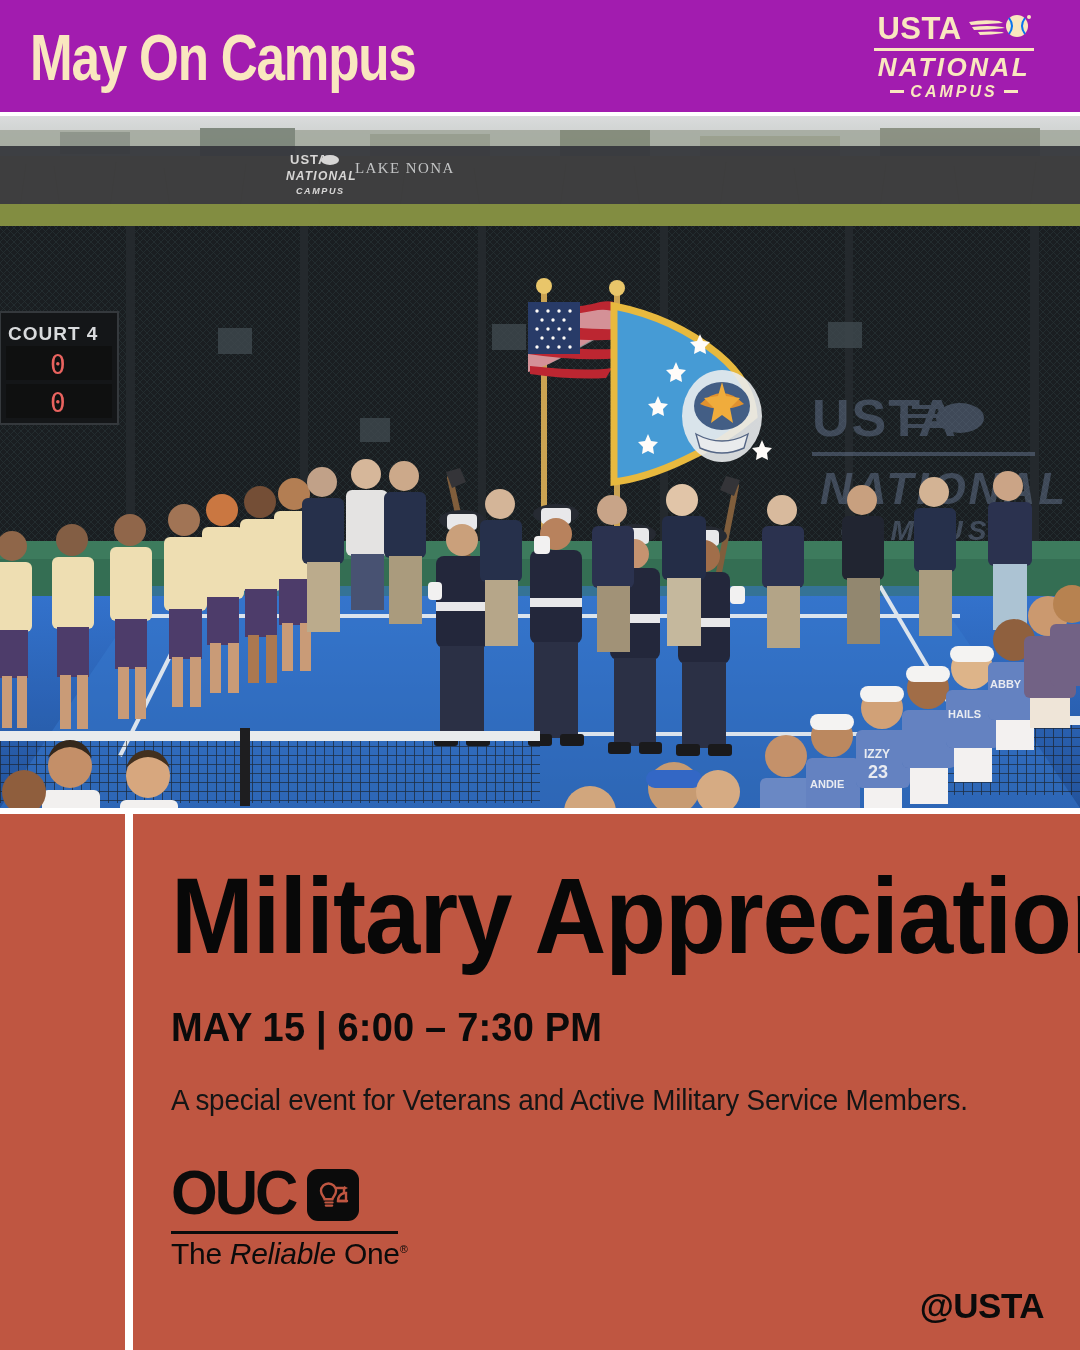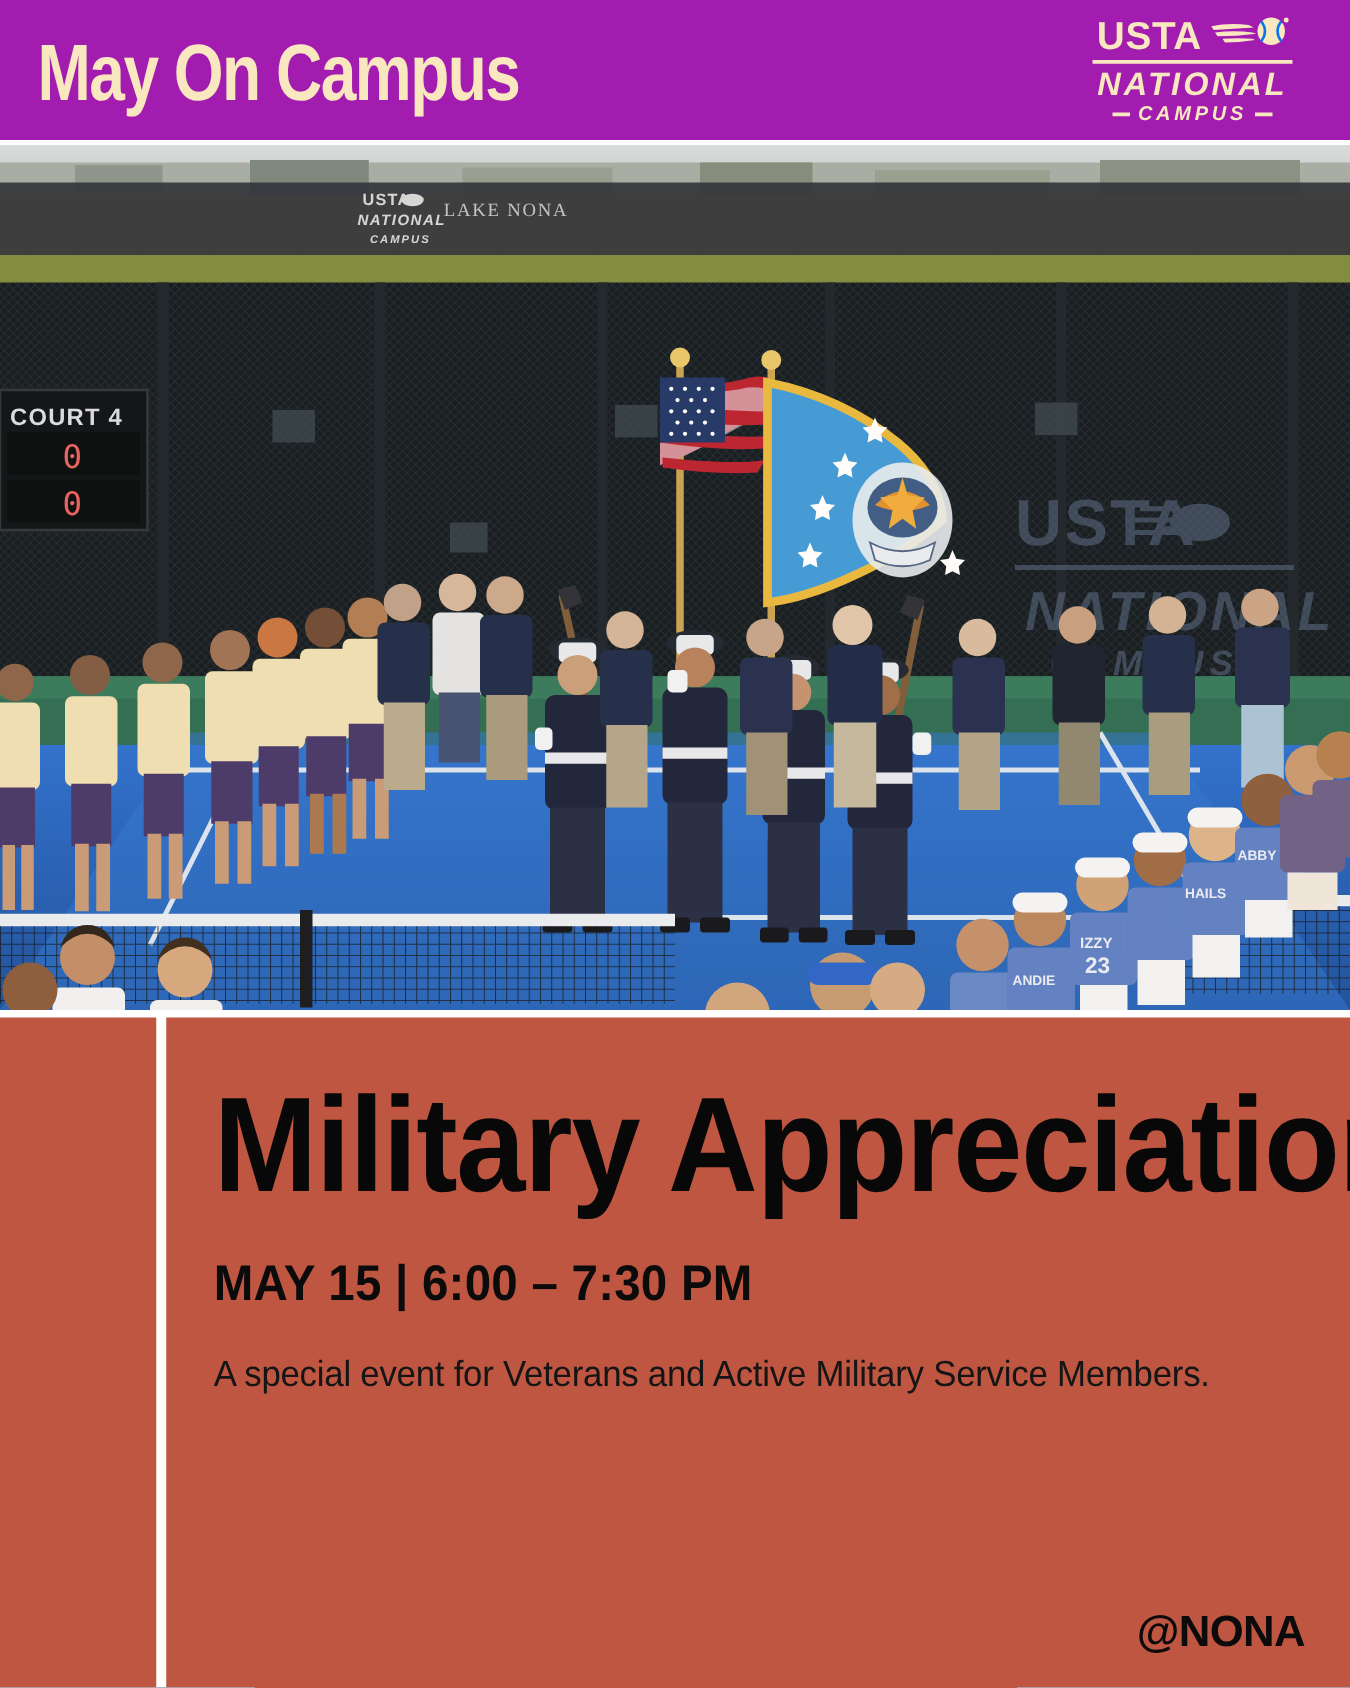--- a/index.html
+++ b/index.html
@@ -579,16 +579,33 @@
 </div>
 
 <div class="bottom">
   <div class="swatch-left"></div>
 
   <div class="panel-main">
     <div class="headline">Military Appreciation</div>
     <div class="datetime">MAY 15 | 6:00 – 7:30 PM</div>
     <div class="subtitle">A special event for Veterans and Active Military Service Members.</div>
 
+    <div class="ouc-logo">
+      <div class="ouc-top">
+        <span class="ouc-word">OUC</span>
+        <span class="ouc-icon-box">
+          <svg width="38" height="38" viewBox="0 0 38 38">
+            <path d="M7 15 a7.5 7.5 0 0 1 15 0 c0 4 -3 5.5 -3.6 8.2 h-7.8 C10 20.5 7 19 7 15 Z" fill="none" stroke="#bf5641" stroke-width="2.4"></path>
+            <path d="M11.4 26.5 h7.2 M11.8 29.6 h6.4" stroke="#bf5641" stroke-width="2.2" stroke-linecap="round"></path>
+            <path d="M22 12 h8 v5" fill="none" stroke="#bf5641" stroke-width="2.4" stroke-linecap="round"></path>
+            <path d="M30 10 l4 2 -4 2 Z" fill="#bf5641"></path>
+            <path d="M30 17 q-6 2 -6 8 h8 v-8 Z" fill="none" stroke="#bf5641" stroke-width="2.4"></path>
+            <path d="M24 25 h9" stroke="#bf5641" stroke-width="2.4" stroke-linecap="round"></path>
+          </svg>
+        </span>
+      </div>
+      <div class="ouc-rule"></div>
+      <div class="ouc-tag"><span>The </span><i>Reliable</i><span> One</span><sup>®</sup></div>
+    </div>
   </div>
 
-  <div class="handle">@NONA</div>
+  <div class="handle">@USTA</div>
 </div>
 
 </body></html>

